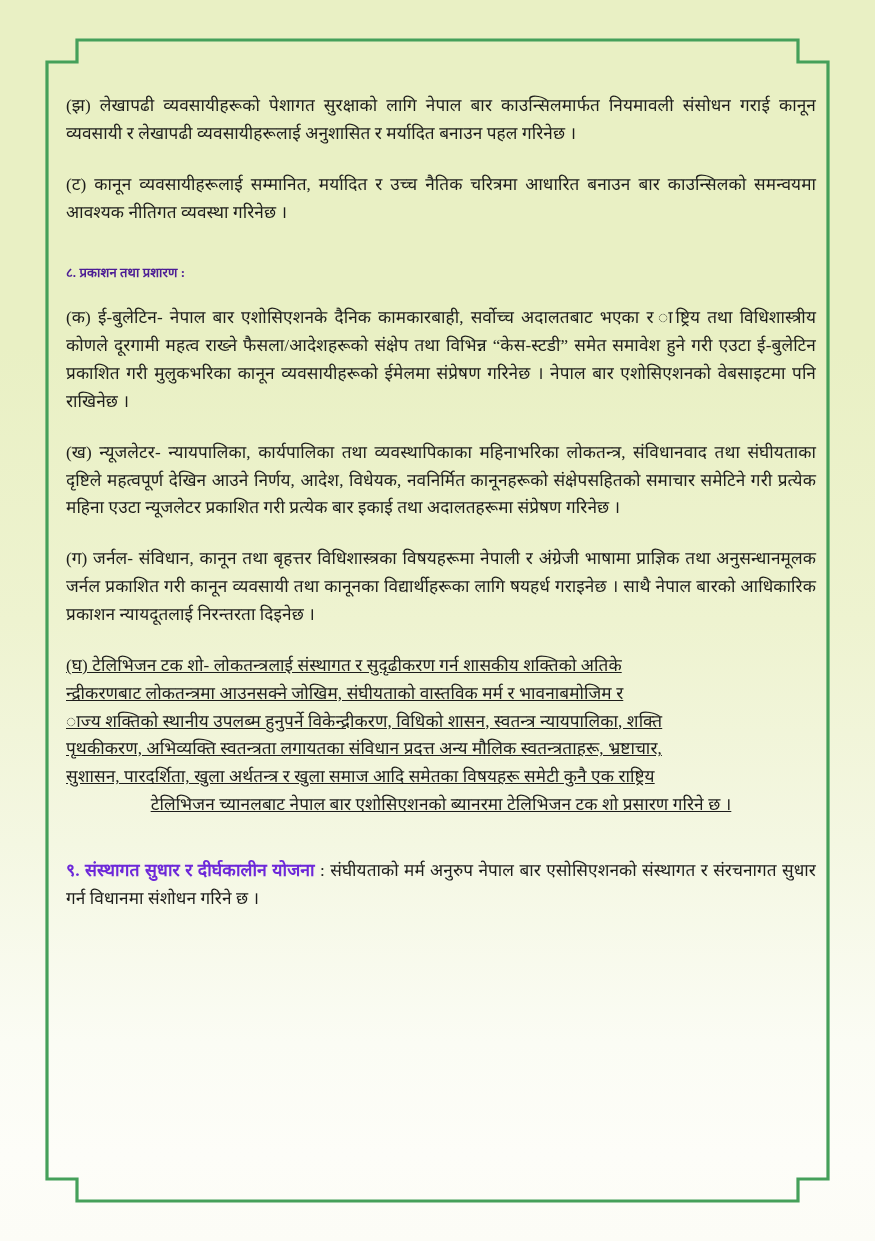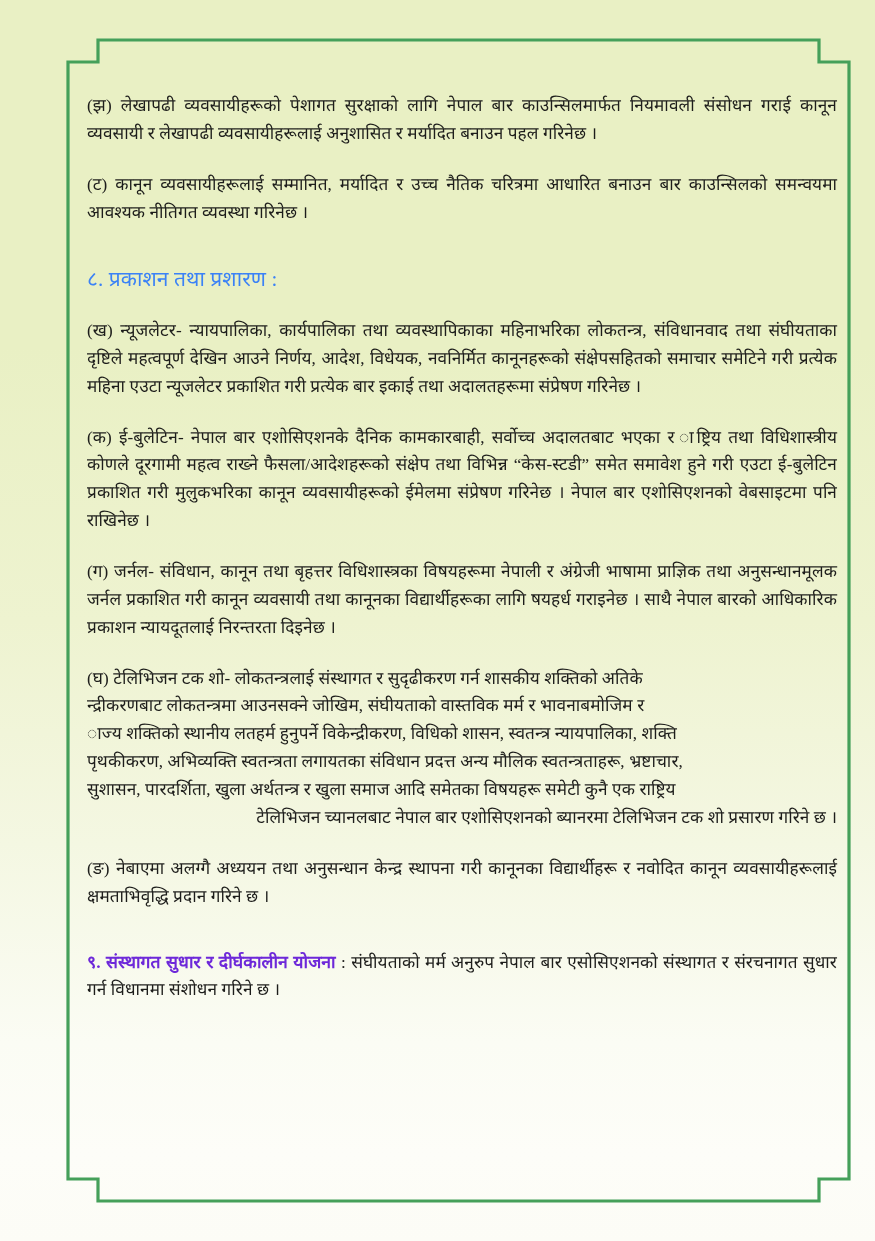--- a/index.html
+++ b/index.html
@@ -19,21 +19,20 @@
         #fbfcf4 84%,
         #fdfdf8 93%,
         #fcfcf6 100%);
   }
 
   .page {
     position: relative;
     width: 755px;
     height: 1241px;
     box-sizing: border-box;
-    margin-left: 21px;
   }
 
   
   .frame {
     position: absolute;
     left: 0; top: 0;
     width: 875px;
     height: 1241px;
     pointer-events: none;
   }
@@ -53,24 +52,24 @@
     line-height: 1.62;
     color: #1d1d1b;
     text-align: justify;
     text-justify: inter-word;
     letter-spacing: 0.1px;
   }
   .para:last-child { margin-bottom: 0; }
 
   .section-heading {
     margin: 0 0 20px 0;
-    font-size: 21px;
+    font-size: 13px;
     line-height: 1.6;
-    color: #3b82f6;
-    font-weight: normal;
+    color: #4c1d95;
+    font-weight: bold;
     letter-spacing: 0.1px;
   }
 
   .mixed-heading {
     margin: 0;
     font-size: 17.2px;
     line-height: 1.62;
     color: #1d1d1b;
     text-align: justify;
     letter-spacing: 0.1px;
@@ -81,22 +80,23 @@
     font-size: 17.6px;
   }
 
   
   .prebroken {
     text-align: justify;
   }
   .prebroken .ln {
     display: block;
     text-align: justify;
+    text-decoration: underline;
   }
-  .prebroken .ln:last-child { text-align: right; }
+  .prebroken .ln:last-child { text-align: center; }
   .spacer-sm { height: 14px; }
 </style>
 </head>
 <body>
 
 <div class="page">
 
   <svg class="frame" viewBox="0 0 875 1241" width="875" height="1241" xmlns="http://www.w3.org/2000/svg">
 
     <path d="M 47,62
@@ -118,35 +118,34 @@
 
     <p class="para">(झ) लेखापढी व्यवसायीहरूको पेशागत सुरक्षाको लागि नेपाल बार काउन्सिलमार्फत नियमावली संसोधन गराई कानून व्यवसायी र लेखापढी व्यवसायीहरूलाई अनुशासित र मर्यादित बनाउन पहल गरिनेछ ।</p>
 
     <p class="para">(ट) कानून व्यवसायीहरूलाई सम्मानित, मर्यादित र उच्च नैतिक चरित्रमा आधारित बनाउन बार काउन्सिलको समन्वयमा आवश्यक नीतिगत व्यवस्था गरिनेछ ।</p>
 
 
     <div class="spacer-sm"></div>
 
     <h2 class="section-heading">८. प्रकाशन तथा प्रशारण :</h2>
 
+    <p class="para">(क) ई-बुलेटिन- नेपाल बार एशोसिएशनके दैनिक कामकारबाही, सर्वोच्च अदालतबाट भएका र ाष्ट्रिय तथा विधिशास्त्रीय कोणले दूरगामी महत्व राख्ने फैसला/आदेशहरूको संक्षेप तथा विभिन्न “केस-स्टडी” समेत समावेश हुने गरी एउटा ई-बुलेटिन प्रकाशित गरी मुलुकभरिका कानून व्यवसायीहरूको ईमेलमा संप्रेषण गरिनेछ । नेपाल बार एशोसिएशनको वेबसाइटमा पनि राखिनेछ ।</p>
+
     <p class="para">(ख) न्यूजलेटर- न्यायपालिका, कार्यपालिका तथा व्यवस्थापिकाका महिनाभरिका लोकतन्त्र, संविधानवाद तथा संघीयताका दृष्टिले महत्वपूर्ण देखिन आउने निर्णय, आदेश, विधेयक, नवनिर्मित कानूनहरूको संक्षेपसहितको समाचार समेटिने गरी प्रत्येक महिना एउटा न्यूजलेटर प्रकाशित गरी प्रत्येक बार इकाई तथा अदालतहरूमा संप्रेषण गरिनेछ ।</p>
-
-    <p class="para">(क) ई-बुलेटिन- नेपाल बार एशोसिएशनके दैनिक कामकारबाही, सर्वोच्च अदालतबाट भएका र ाष्ट्रिय तथा विधिशास्त्रीय कोणले दूरगामी महत्व राख्ने फैसला/आदेशहरूको संक्षेप तथा विभिन्न “केस-स्टडी” समेत समावेश हुने गरी एउटा ई-बुलेटिन प्रकाशित गरी मुलुकभरिका कानून व्यवसायीहरूको ईमेलमा संप्रेषण गरिनेछ । नेपाल बार एशोसिएशनको वेबसाइटमा पनि राखिनेछ ।</p>
 
     <p class="para">(ग) जर्नल- संविधान, कानून तथा बृहत्तर विधिशास्त्रका विषयहरूमा नेपाली र अंग्रेजी भाषामा प्राज्ञिक तथा अनुसन्धानमूलक जर्नल प्रकाशित गरी कानून व्यवसायी तथा कानूनका विद्यार्थीहरूका लागि षयहर्ध गराइनेछ । साथै नेपाल बारको आधिकारिक प्रकाशन न्यायदूतलाई निरन्तरता दिइनेछ ।</p>
 
     <p class="para prebroken">
       <span class="ln">(घ) टेलिभिजन टक शो-   लोकतन्त्रलाई संस्थागत र सुदृढीकरण गर्न शासकीय शक्तिको अतिके</span>
       <span class="ln">न्द्रीकरणबाट लोकतन्त्रमा आउनसक्ने जोखिम, संघीयताको वास्तविक मर्म र भावनाबमोजिम र</span>
-      <span class="ln">ाज्य शक्तिको स्थानीय लतहर्म हुनुपर्ने विकेन्द्रीकरण, विधिको शासन, स्वतन्त्र न्यायपालिका, शक्ति</span>
+      <span class="ln">ाज्य शक्तिको स्थानीय उपलब्म हुनुपर्ने विकेन्द्रीकरण, विधिको शासन, स्वतन्त्र न्यायपालिका, शक्ति</span>
       <span class="ln">पृथकीकरण, अभिव्यक्ति स्वतन्त्रता लगायतका संविधान प्रदत्त अन्य मौलिक स्वतन्त्रताहरू, भ्रष्टाचार,</span>
       <span class="ln">सुशासन, पारदर्शिता, खुला अर्थतन्त्र र खुला समाज आदि समेतका विषयहरू समेटी कुनै एक राष्ट्रिय</span>
       <span class="ln">टेलिभिजन च्यानलबाट नेपाल बार एशोसिएशनको ब्यानरमा टेलिभिजन टक शो प्रसारण गरिने छ ।</span>
     </p>
 
-    <p class="para">(ङ) नेबाएमा अलग्गै अध्ययन तथा अनुसन्धान केन्द्र स्थापना गरी कानूनका विद्यार्थीहरू र नवोदित कानून व्यवसायीहरूलाई क्षमताभिवृद्धि प्रदान गरिने छ ।</p>
 
     <div class="spacer-sm"></div>
 
     <p class="mixed-heading"><span class="hl">९. संस्थागत सुधार र दीर्घकालीन योजना</span><span> : संघीयताको मर्म अनुरुप नेपाल बार एसोसिएशनको संस्थागत र संरचनागत सुधार गर्न विधानमा संशोधन गरिने छ ।</span></p>
 
   </div>
 </div>
 
 </body></html>

